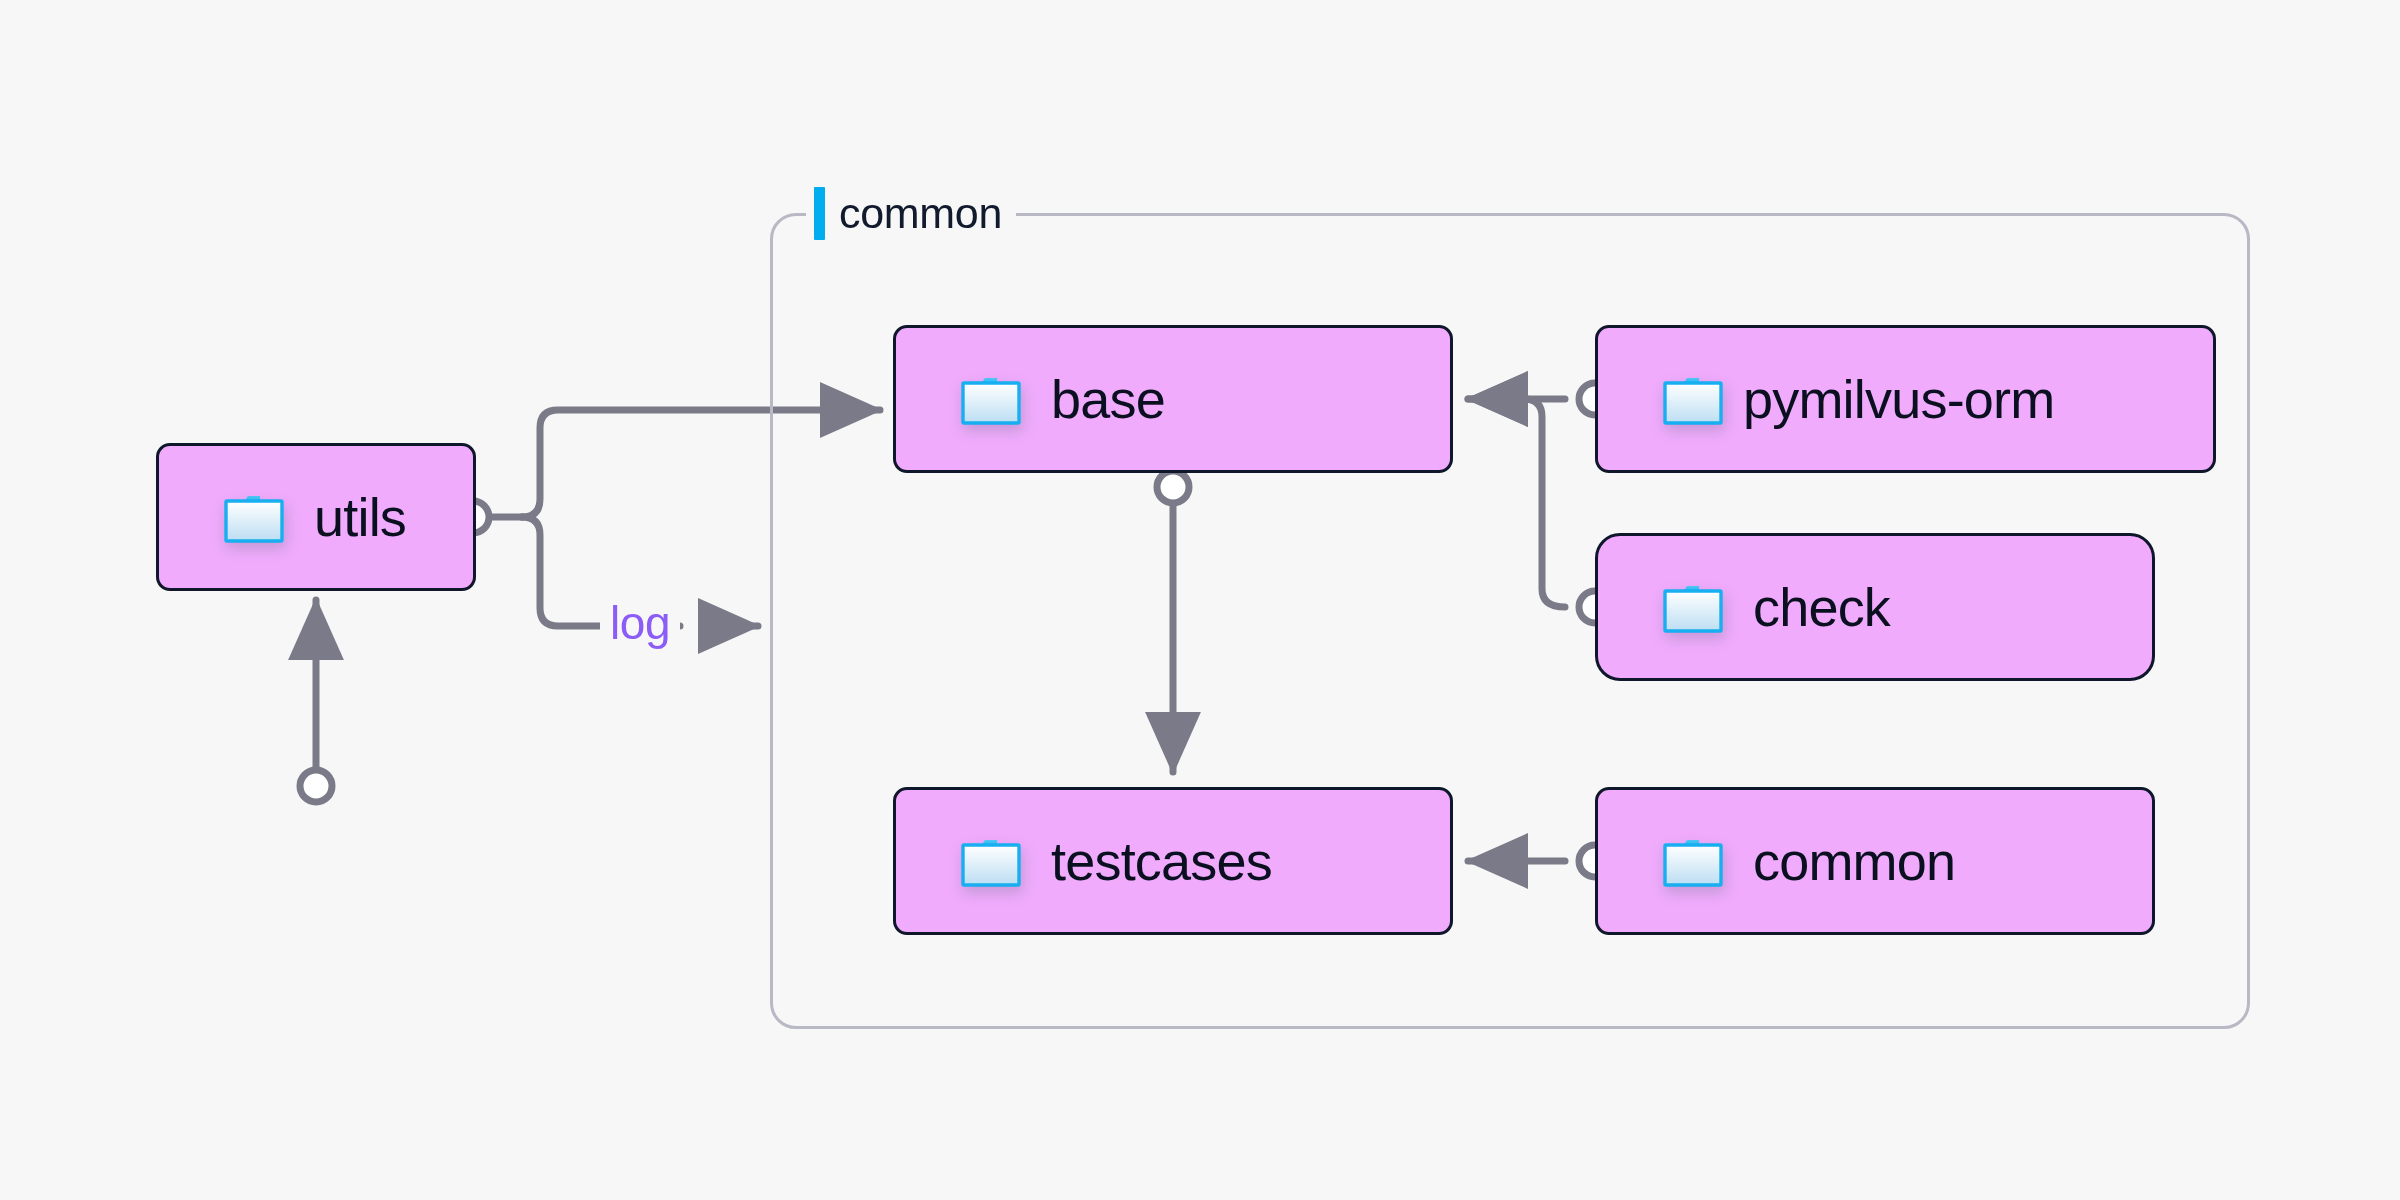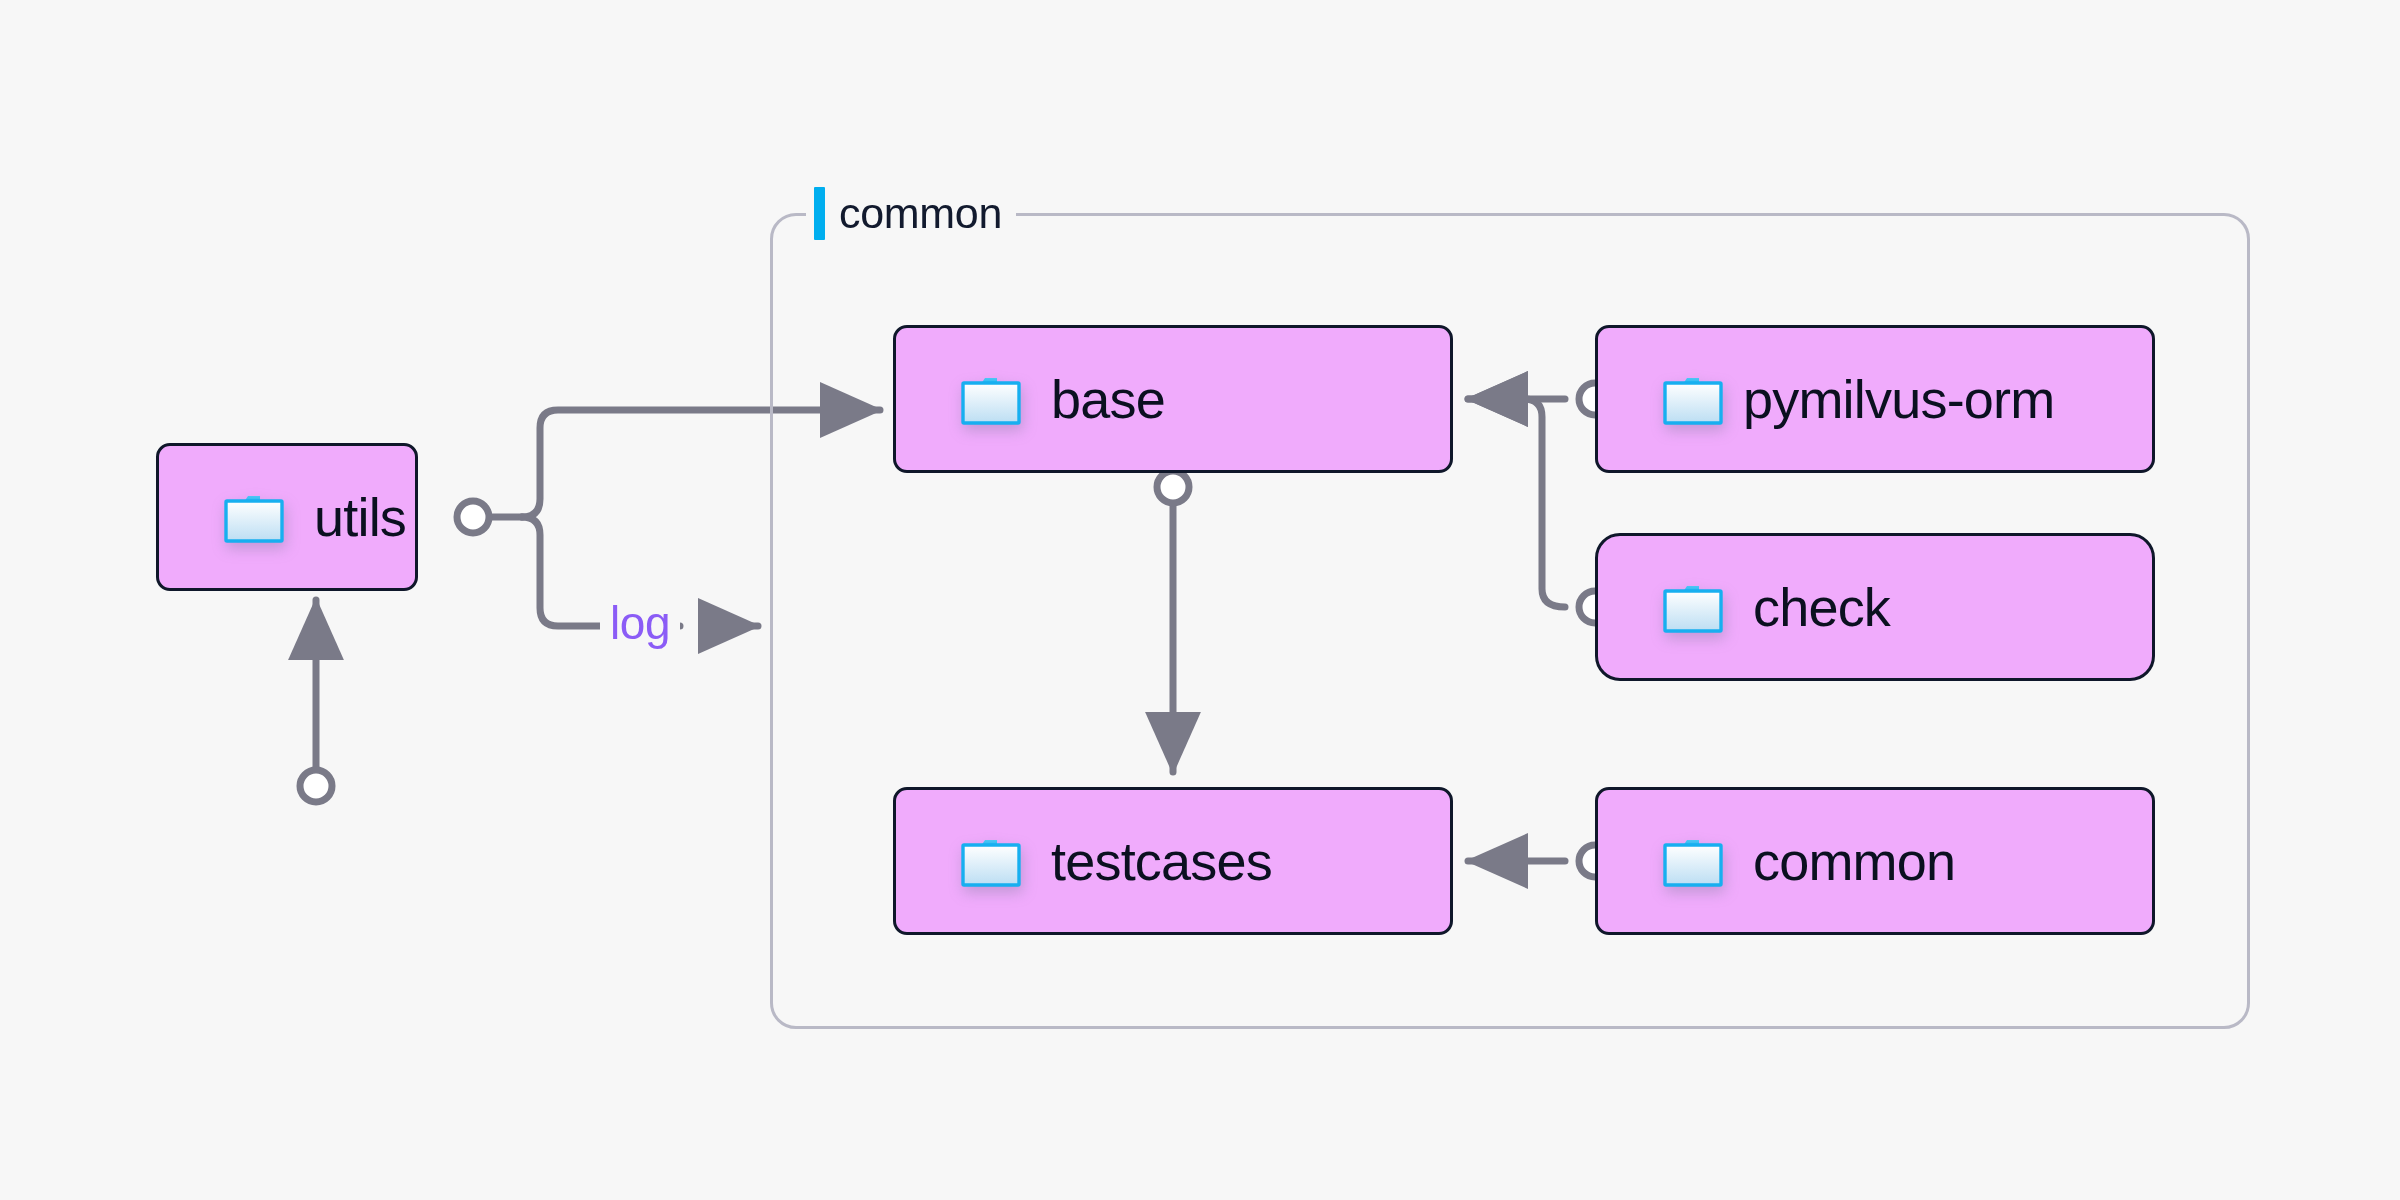--- a/index.html
+++ b/index.html
@@ -147,21 +147,21 @@
     </g>
   </svg>
 
   <div class="group-frame" style="left:770px; top:213px; width:1480px; height:816px;"></div>
 
   <div class="group-label-wrap" style="left:806px; top:184px;">
     <div class="group-accent-bar"></div>
     <div class="group-label-text">common</div>
   </div>
 
-  <div class="node" style="left:156px; top:443px; width:262px; height:148px;">
+  <div class="node" style="left:156px; top:443px; width:320px; height:148px;">
     <span class="folder-icon">
       <svg viewBox="0 0 60 52" width="60" height="52" xmlns="http://www.w3.org/2000/svg">
         <path d="M2 11 h18 l4 -6 h12 v8 h-34 z" fill="url(#folderTabGrad)"></path>
         <rect x="2" y="10" width="56" height="40" rx="1" fill="url(#folderGrad)" stroke="#17AFF0" stroke-width="3.4"></rect>
       </svg>
     </span>
     <span class="node-label">utils</span>
   </div>
 
 
@@ -178,21 +178,21 @@
   <div class="node" style="left:893px; top:787px; width:560px; height:148px;">
     <span class="folder-icon">
       <svg viewBox="0 0 60 52" width="60" height="52" xmlns="http://www.w3.org/2000/svg">
         <path d="M2 11 h18 l4 -6 h12 v8 h-34 z" fill="url(#folderTabGrad)"></path>
         <rect x="2" y="10" width="56" height="40" rx="1" fill="url(#folderGrad)" stroke="#17AFF0" stroke-width="3.4"></rect>
       </svg>
     </span>
     <span class="node-label">testcases</span>
   </div>
 
-  <div class="node" style="left:1595px; top:325px; width:560px; height:148px;gap:20px;">
+  <div class="node" style="left:1595px; top:325px; width:621px; height:148px;gap:20px;">
     <span class="folder-icon">
       <svg viewBox="0 0 60 52" width="60" height="52" xmlns="http://www.w3.org/2000/svg">
         <path d="M2 11 h18 l4 -6 h12 v8 h-34 z" fill="url(#folderTabGrad)"></path>
         <rect x="2" y="10" width="56" height="40" rx="1" fill="url(#folderGrad)" stroke="#17AFF0" stroke-width="3.4"></rect>
       </svg>
     </span>
     <span class="node-label">pymilvus-orm</span>
   </div>
 
   <div class="node" style="left:1595px; top:533px; width:560px; height:148px;border-radius:25px;">

